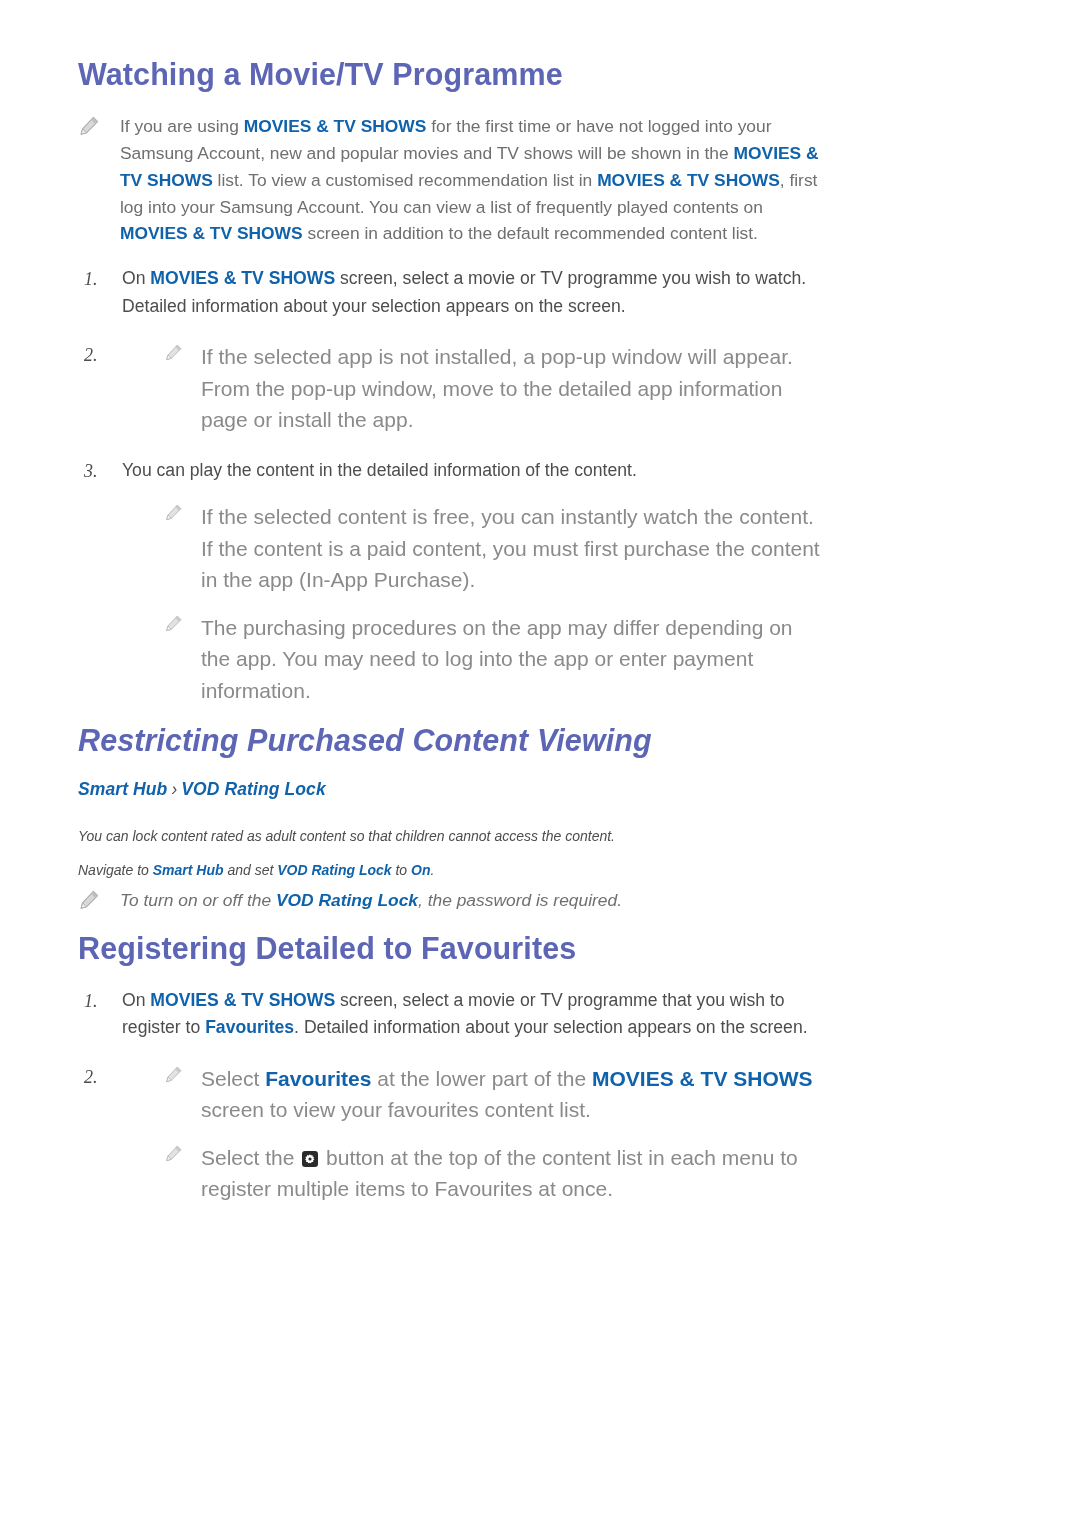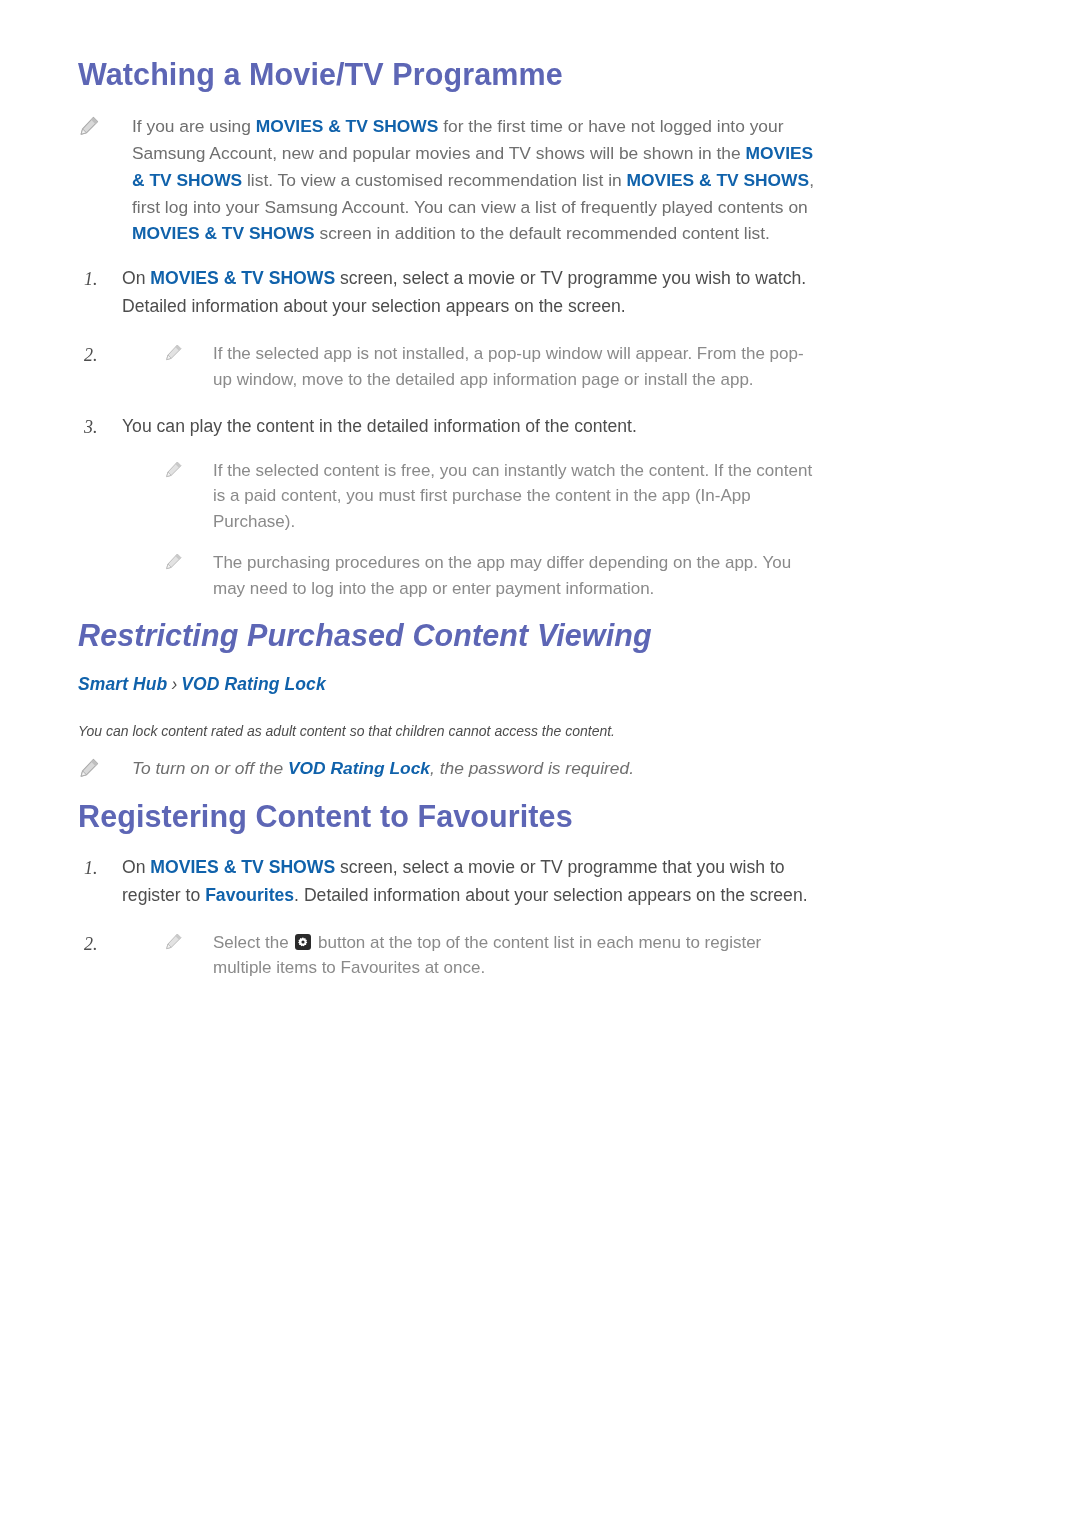--- a/index.html
+++ b/index.html
@@ -61,27 +61,26 @@
   
   .note {
     display: flex;
     align-items: flex-start;
     margin: 0 0 16px 0;
   }
   .note .note-text {
     font-size: 17.4px;
     line-height: 1.55;
     color: #6f6f6f;
-    margin-left: 12px;
   }
   .note.level-1 { padding-left: 0px; }
   .note.level-1 .note-text { color: #6f6f6f; max-width: 900px; }
   .note.level-2 { padding-left: 42px; }
   .note.level-2 .note-text {
-    font-size: 17px;
+    font-size: 21px;
     color: #8a8a8a;
     max-width: 885px;
     line-height: 1.5;
   }
 
   .pencil {
     flex: 0 0 auto;
     width: 22px;
     height: 22px;
     margin-right: 20px;
@@ -222,44 +221,55 @@
   </div>
 
   <div class="section sec-gap-1">
     <h1 class="section-title">Restricting Purchased Content Viewing</h1>
 
     <div class="breadcrumb">
       <span>Smart Hub</span><span class="sep">›</span><span>VOD Rating Lock</span>
     </div>
 
     <p class="body-line">You can lock content rated as adult content so that children cannot access the content.</p>
+    <p class="body-line tight">Navigate to <span class="blue">Smart Hub</span> and set <span class="blue">VOD Rating Lock</span> to <span class="blue">On</span>.</p>
 
     <div class="note level-1">
       <span class="pencil">
         <svg viewBox="0 0 24 24" aria-hidden="true">
           <path d="M16.8 2.6 L21.4 7.2 L9.2 19.4 L3.4 21.0 L5.0 15.2 Z" fill="#d9d9d9" stroke="#a9a9a9" stroke-width="1.1" stroke-linejoin="round"></path>
           <path d="M16.8 2.6 L21.4 7.2 L18.9 9.7 L14.3 5.1 Z" fill="#bfbfbf"></path>
           <path d="M5.0 15.2 L9.2 19.4 L3.4 21.0 Z" fill="#f2f2f2" stroke="#a9a9a9" stroke-width="1"></path>
         </svg>
       </span>
       <span class="note-text">To turn on or off the <span class="blue">VOD Rating Lock</span>, the password is required.</span>
     </div>
   </div>
 
   <div class="section sec-gap-2">
-    <h1 class="section-title">Registering Content to Favourites</h1>
+    <h1 class="section-title">Registering Detailed to Favourites</h1>
 
     <ol class="steps">
       <li>
         <span class="num">1.</span>
         <span class="li-text">On <span class="blue">MOVIES &amp; TV SHOWS</span> screen, select a movie or TV programme that you wish to register to <span class="blue">Favourites</span>. Detailed information about your selection appears on the screen.</span>
       </li>
       <li>
         <span class="num">2.</span>
         <div class="sublist">
+          <div class="note level-2">
+            <span class="pencil">
+              <svg viewBox="0 0 24 24" aria-hidden="true">
+                <path d="M16.8 2.6 L21.4 7.2 L9.2 19.4 L3.4 21.0 L5.0 15.2 Z" fill="#e2e2e2" stroke="#b5b5b5" stroke-width="1.1" stroke-linejoin="round"></path>
+                <path d="M16.8 2.6 L21.4 7.2 L18.9 9.7 L14.3 5.1 Z" fill="#c9c9c9"></path>
+                <path d="M5.0 15.2 L9.2 19.4 L3.4 21.0 Z" fill="#f5f5f5" stroke="#b5b5b5" stroke-width="1"></path>
+              </svg>
+            </span>
+            <span class="note-text">Select <span class="blue">Favourites</span> at the lower part of the <span class="blue">MOVIES &amp; TV SHOWS</span> screen to view your favourites content list.</span>
+          </div>
           <div class="note level-2">
             <span class="pencil">
               <svg viewBox="0 0 24 24" aria-hidden="true">
                 <path d="M16.8 2.6 L21.4 7.2 L9.2 19.4 L3.4 21.0 L5.0 15.2 Z" fill="#e2e2e2" stroke="#b5b5b5" stroke-width="1.1" stroke-linejoin="round"></path>
                 <path d="M16.8 2.6 L21.4 7.2 L18.9 9.7 L14.3 5.1 Z" fill="#c9c9c9"></path>
                 <path d="M5.0 15.2 L9.2 19.4 L3.4 21.0 Z" fill="#f5f5f5" stroke="#b5b5b5" stroke-width="1"></path>
               </svg>
             </span>
             <span class="note-text">Select the <span class="inline-btn small"><svg width="11" height="11" viewBox="0 0 24 24" aria-hidden="true">
                     <path d="M12 1.5 L14 4.2 L17.2 3.4 L17.6 6.7 L20.7 7.9 L19.3 10.9 L21.4 13.4 L18.7 15.4 L19 18.7 L15.7 18.6 L14 21.5 L11.2 20 L8.4 21.4 L6.8 18.5 L3.5 18.5 L3.9 15.2 L1.3 13.2 L3.4 10.8 L2.1 7.7 L5.2 6.6 L5.7 3.3 L8.9 4.2 Z" fill="#ffffff"></path>

